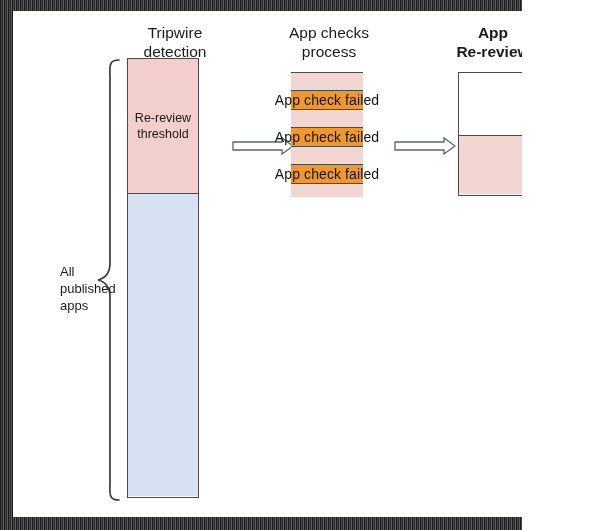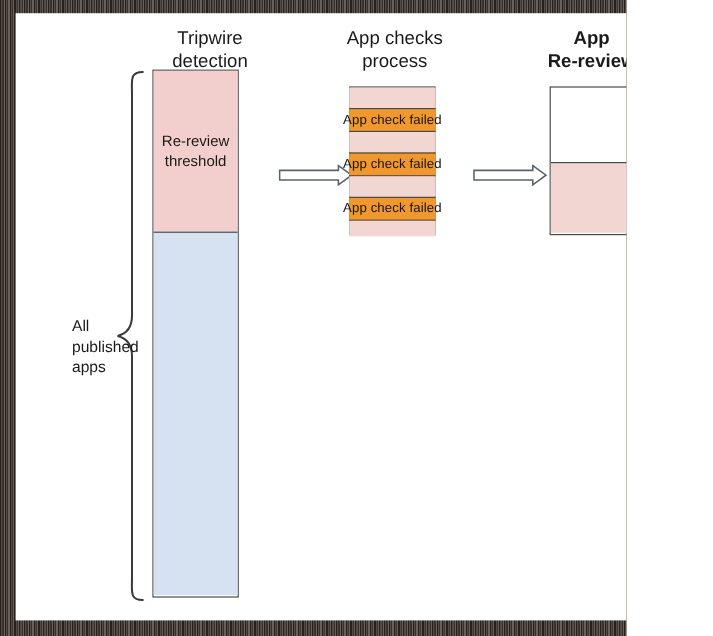--- a/index.html
+++ b/index.html
@@ -8,21 +8,21 @@
     background: #ffffff;
   }
   body {
     font-family: "Liberation Sans", sans-serif;
   }
   #screenshot {
     position: relative;
     width: 522px;
     height: 530px;
     overflow: hidden;
-    background: #f97316;
+    background: #0f172a;
   }
   
   #frame-noise {
     position: absolute;
     left: 0; top: 0;
     width: 594px; height: 530px;
     background:
       repeating-linear-gradient(90deg, #1c1c1c 0px, #1c1c1c 1px, #4a4a4a 1px, #4a4a4a 2px, #2e2e2e 2px, #2e2e2e 3px, #606060 3px, #606060 4px),
       #333333;
     opacity: 0.95;
@@ -80,21 +80,21 @@
     box-sizing: border-box;
     display: flex;
     align-items: center;
     justify-content: center;
   }
   .stripe.orange {
     border-top: 1.5px solid #4a4a4a;
     border-bottom: 1.5px solid #4a4a4a;
   }
   .stripe-label {
-    font-size: 11px;
+    font-size: 14px;
     color: #141414;
     letter-spacing: 0.1px;
     white-space: nowrap;
   }
 
   .rr-top-label {
     font-size: 11px;
     line-height: 14.5px;
     color: #141414;
     text-align: center;

